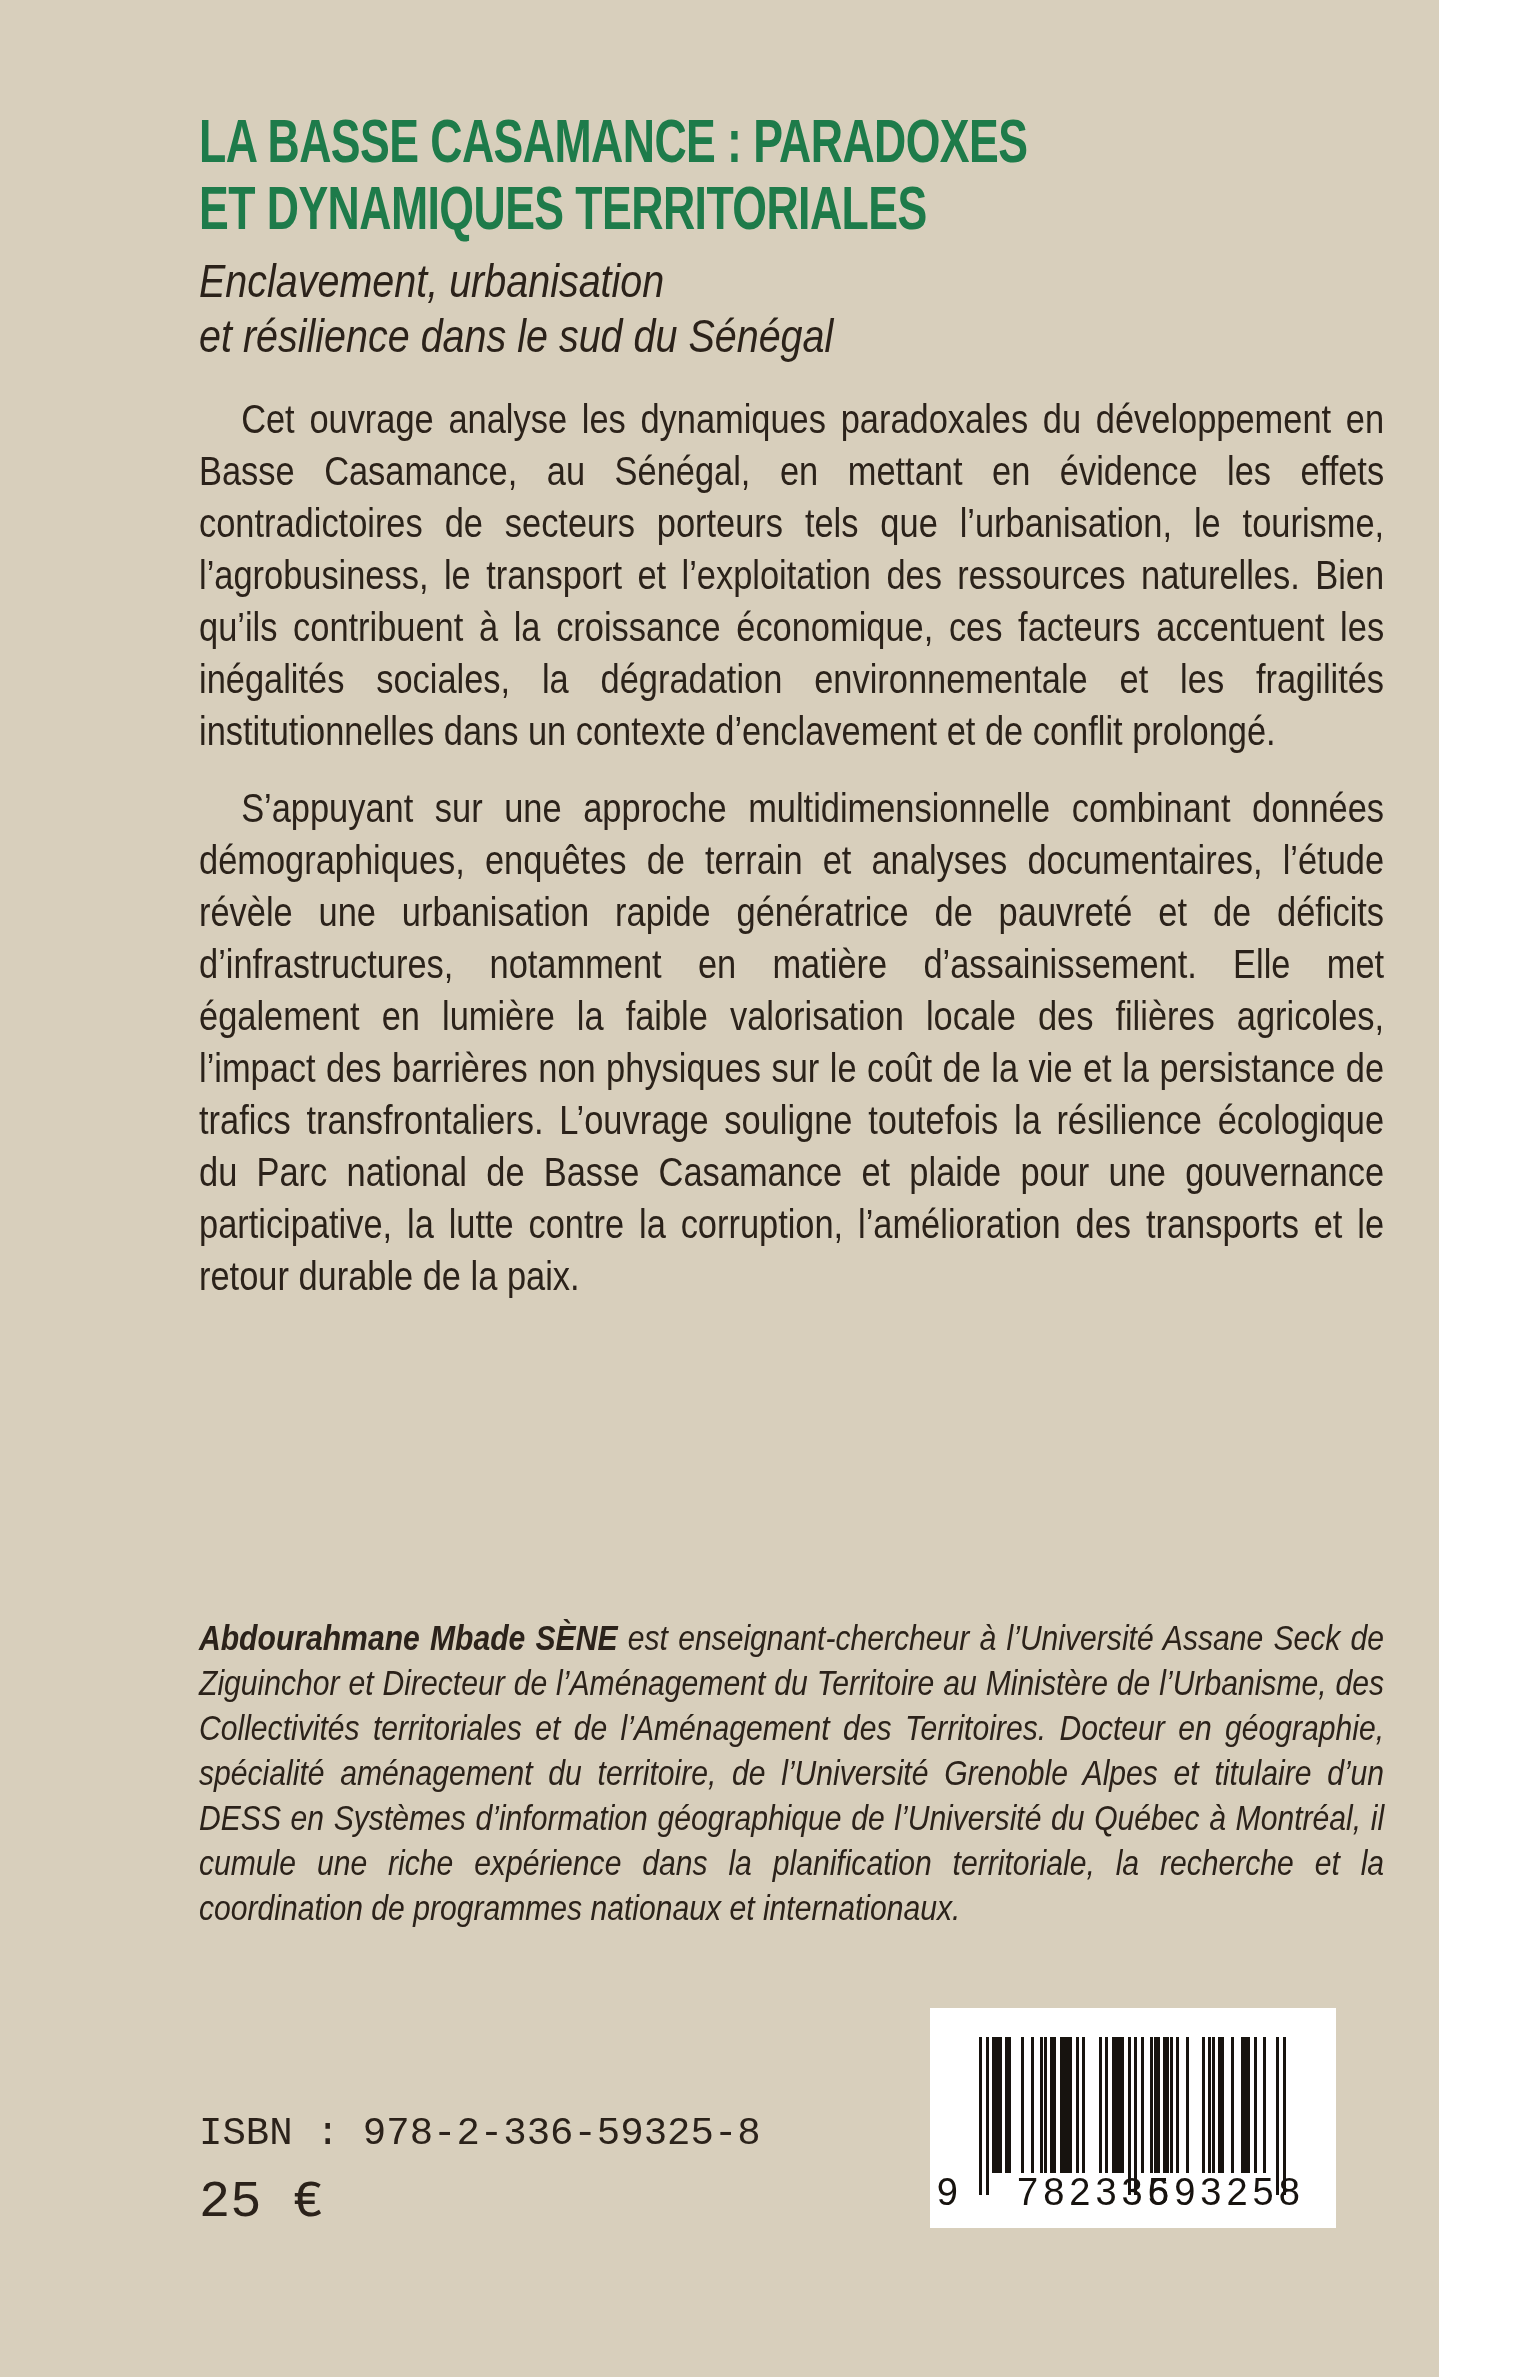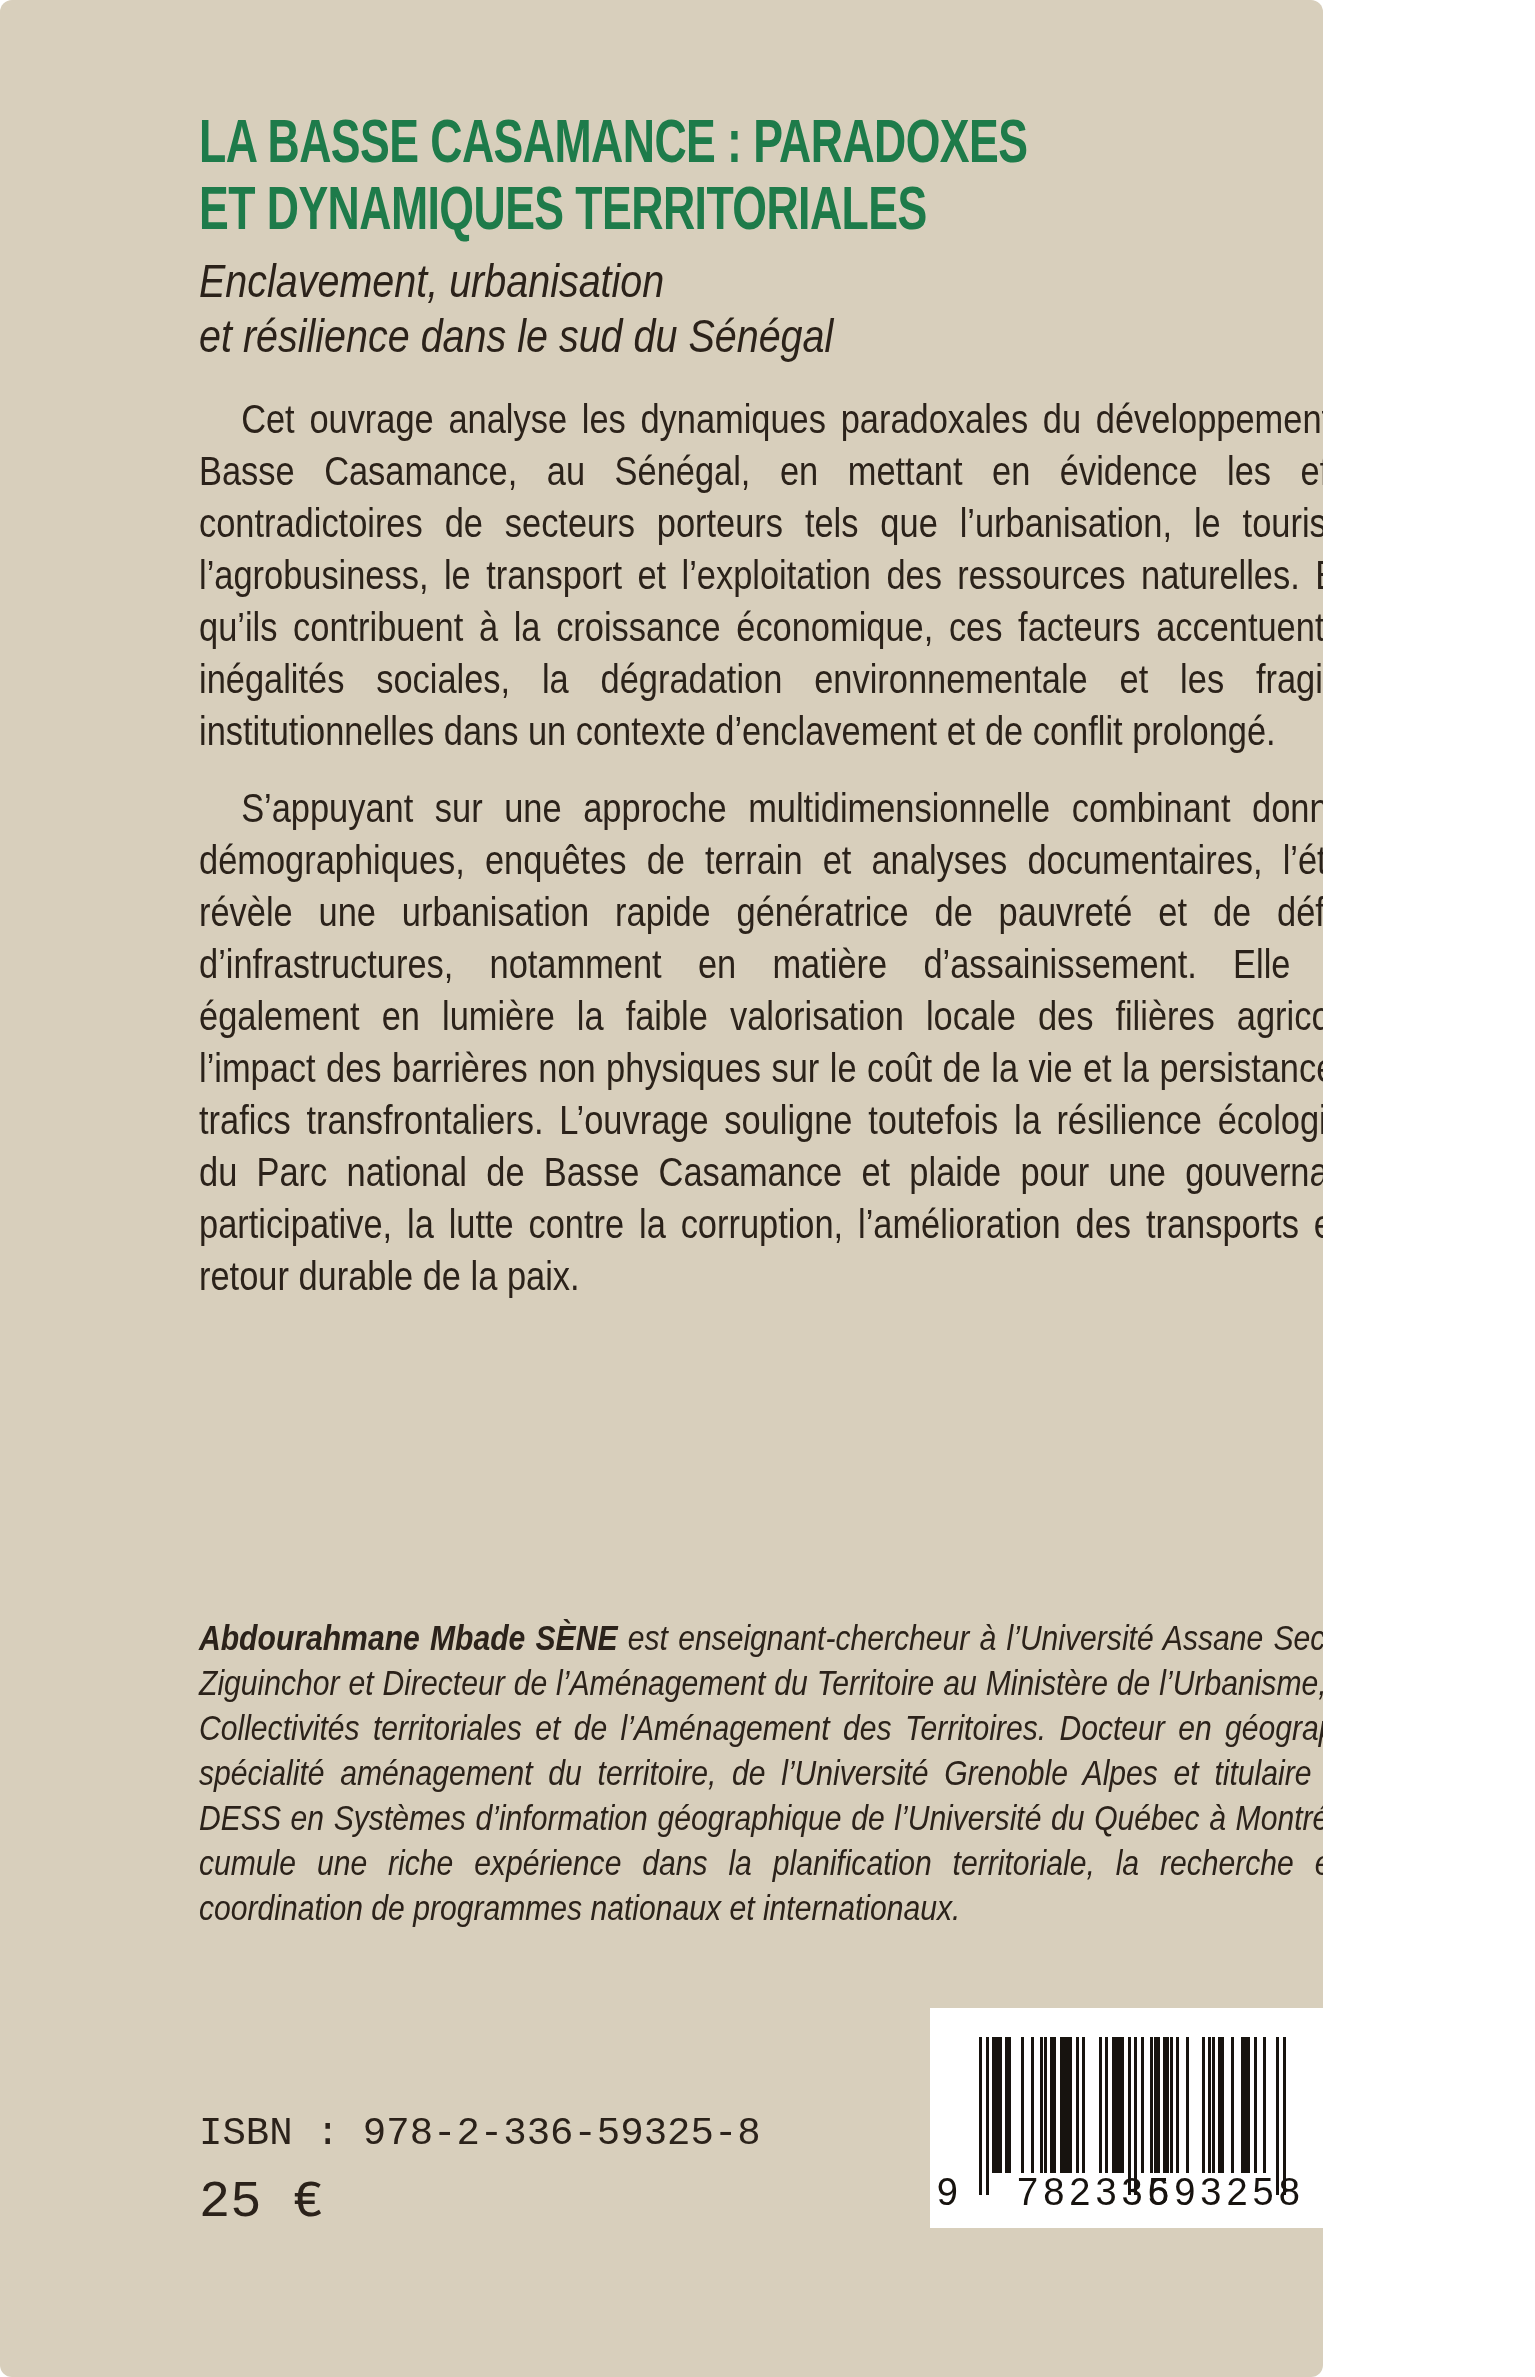--- a/index.html
+++ b/index.html
@@ -1,23 +1,22 @@
 <!DOCTYPE html>
 <html lang="fr" style="--bg: #d8cfbc; --accent: #1e7b4a; --ink: #2b221a;font-size:13.4px"><head>
 <meta charset="utf-8">
 <style>
   html,body{margin:0;padding:0;}
   .page{
     position:relative;
-    width:1323px;height:2377px;
+    width:1439px;height:2377px;
     background:var(--bg,#d8cfbc);
     overflow:hidden;
     font-family:"Liberation Sans",sans-serif;
     color:var(--ink,#2b221a);
-    border-radius:12px;
   }
   
   .titleblock{position:absolute;left:199px;top:107px;}
   .booktitle{
     margin:0;
     font-size:62px;line-height:67px;font-weight:bold;
     color:var(--accent,#1e7b4a);
     transform:scaleX(.72);transform-origin:0 0;
     letter-spacing:-0.8px;
     white-space:nowrap;

